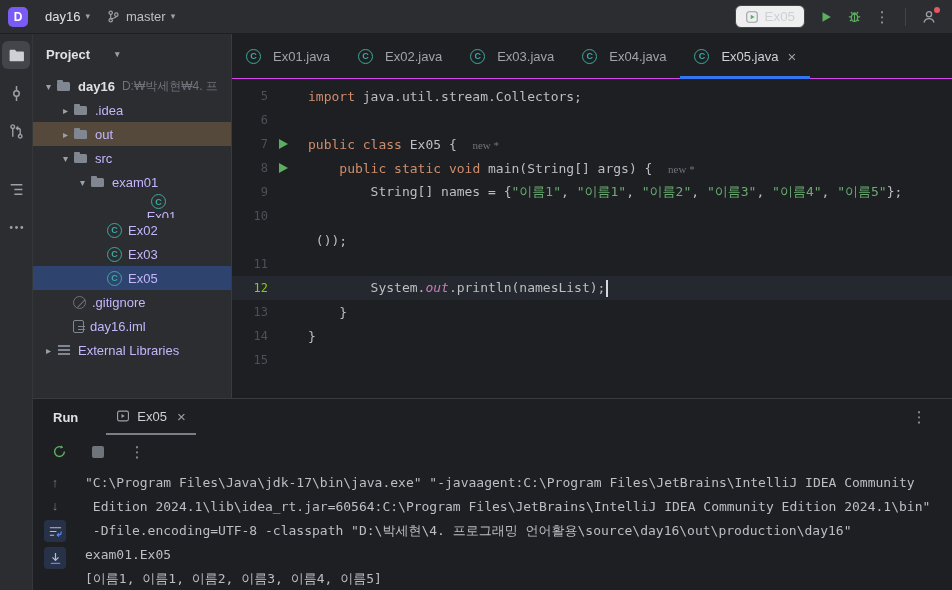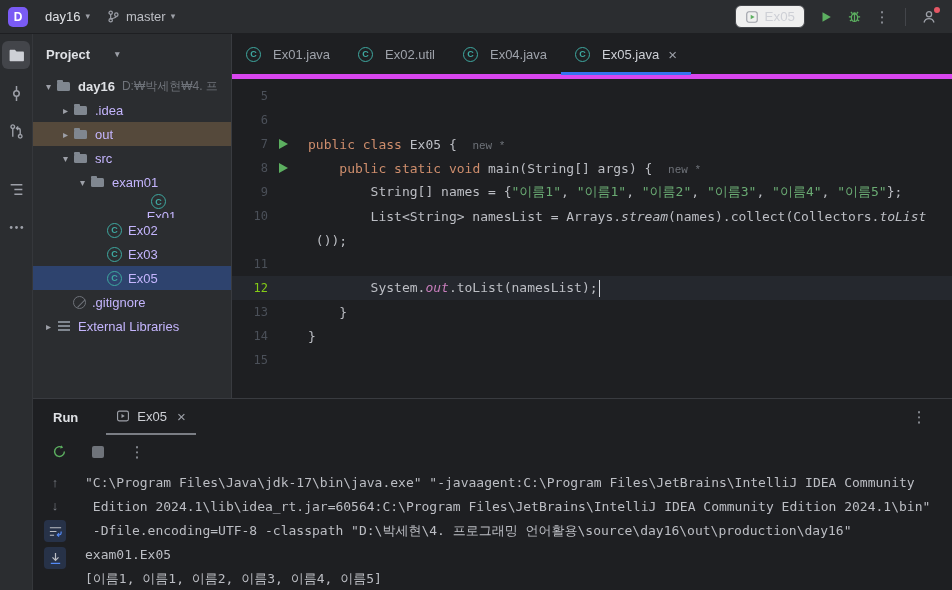--- a/index.html
+++ b/index.html
@@ -54,39 +54,39 @@
   .i-class{width:15px;height:15px;border:1.4px solid #3ea8a0;border-radius:50%;color:#3ea8a0;font-size:9px;font-weight:bold;font-family:"Liberation Sans",sans-serif}
   .i-class::before{content:"C"}
   .i-ignored{width:13px;height:13px;border:1.4px solid #6f737a;border-radius:50%}
   .i-ignored::before{content:"";position:absolute;left:2px;top:6.5px;width:11px;height:1.4px;background:#6f737a;transform:rotate(-45deg)}
   .i-iml{width:11px;height:13px;border:1.3px solid #808790;border-radius:2px}
   .i-iml::before{content:"";position:absolute;left:4px;top:5px;width:7px;height:1.2px;background:#808790;box-shadow:0 3px 0 #808790}
   .i-libs::before{content:"";position:absolute;left:2px;top:3px;width:12px;height:2.4px;background:#808790;box-shadow:0 4px 0 #808790,0 8px 0 #808790}
 
   
   .editor-area{flex:1;display:flex;flex-direction:column;min-width:0;background:#1e1f22}
-  .tabbar{height:45px;flex:none;display:flex;border-bottom:5px solid #d946ef}
+  .tabbar{height:45px;flex:none;display:flex;border-bottom:1px solid #d946ef}
   .etab{display:flex;align-items:center;gap:6px;padding:0 14px;color:#9fa3ab;position:relative}
   .etab.active{color:#ced0d6}
   .etab.active::after{content:"";position:absolute;left:0;right:0;bottom:-1px;height:3px;background:var(--accent)}
   .tab-close{color:#9da0a8;font-size:15px;margin-left:3px;line-height:1}
   .editor{flex:1;overflow:hidden;padding-top:5px;font-family:"DejaVu Sans Mono",monospace;font-size:13px}
   .crow{height:24px;display:flex;align-items:center;white-space:pre}
   .crow.cur{background:#25282e}
   .crow.cur .lnum{color:#84cc16}
   .lnum{width:36px;flex:none;text-align:right;color:#4b5059;font-size:12px}
   .lgut{width:40px;flex:none;display:flex;align-items:center;padding-left:11px}
   .run-tri{width:0;height:0;border-left:9px solid var(--run-green);border-top:5px solid transparent;border-bottom:5px solid transparent}
   .lcode{flex:1;overflow:hidden;color:#bcbec4}
   .tk-kw{color:var(--keyword)}
   .tk-pl{color:#bcbec4}
   .tk-str{color:var(--string)}
   .tk-fld{color:var(--static-field);font-style:italic}
   .tk-sm{font-style:italic}
-  .tk-hint{color:var(--hint-gray);font-size:11px;font-family:Liberation Mono, monospace}
+  .tk-hint{color:var(--hint-gray);font-size:11px;font-family:Liberation Serif, serif}
   .caret{display:inline-block;width:1.5px;height:17px;background:#d5d8de;vertical-align:middle;margin-left:1px}
 
   
   .run-panel{height:192px;flex:none;border-top:1px solid #393b40;background:#1e1f22;display:flex;flex-direction:column}
   .run-header{height:36px;flex:none;display:flex;align-items:center;padding:0 20px;gap:8px}
   .run-title{font-weight:bold;color:#dfe1e5;margin-right:20px}
   .run-tab{height:36px;display:flex;align-items:center;gap:7px;padding:0 10px;border-bottom:2px solid #7b7e85;color:#ced0d6}
   .run-header-right{margin-left:auto;display:flex;align-items:center;gap:10px;color:#9da0a8}
   .run-toolbar{height:33px;flex:none;display:flex;align-items:center;gap:13px;padding:0 13px}
   .stop-sq{width:12px;height:12px;background:#6f737a;border-radius:2px}
@@ -244,58 +244,67 @@
               <div class="tree-row sel-blue" style="padding-left: 59px;">
                 <span class="tchev"></span>
                 <span class="ticon i-class"></span>
                 <span class="tlabel">Ex05</span>
               </div>
               <div class="tree-row" style="padding-left: 25px; text-align: right;">
                 <span class="tchev"></span>
                 <span class="ticon i-ignored"></span>
                 <span class="tlabel">.gitignore</span>
               </div>
+              <div class="tree-row" style="padding-left: 25px;">
+                <span class="tchev"></span>
+                <span class="ticon i-iml"></span>
+                <span class="tlabel">day16.iml</span>
+              </div>
               <div class="tree-row" style="padding-left: 8px;">
                 <span class="tchev">▸</span>
                 <span class="ticon i-libs"></span>
                 <span class="tlabel">External Libraries</span>
               </div>
             </div>
         </div>
 
         <div class="editor-area">
           <div class="tabbar" id="tabbar">
               <div class="etab">
                 <span class="ticon i-class"></span>
                 <span>Ex01.java</span>
               </div>
               <div class="etab">
                 <span class="ticon i-class"></span>
-                <span>Ex02.util</span>
+                <span>Ex02.java</span>
+              </div>
+              <div class="etab">
+                <span class="ticon i-class"></span>
+                <span>Ex03.java</span>
               </div>
               <div class="etab">
                 <span class="ticon i-class"></span>
                 <span>Ex04.java</span>
               </div>
               <div class="etab active">
                 <span class="ticon i-class"></span>
                 <span>Ex05.java</span>
                 <span class="tab-close">×</span>
               </div>
             </div>
           <div class="editor" id="editor-lines">
-              <div class="crow"><span class="lnum">5</span><span class="lgut"></span></div>
+              <div class="crow"><span class="lnum">5</span><span class="lgut"></span><span class="lcode"><span class="tk-kw">import</span><span class="tk-pl"> java.util.stream.Collectors;</span></span></div>
               <div class="crow"><span class="lnum">6</span><span class="lgut"></span><span class="lcode"></span></div>
               <div class="crow"><span class="lnum">7</span><span class="lgut"><span class="run-tri"></span></span><span class="lcode"><span class="tk-kw">public</span><span class="tk-pl"> </span><span class="tk-kw">class</span><span class="tk-pl"> Ex05 {  </span><span class="tk-hint">new *</span></span></div>
               <div class="crow"><span class="lnum">8</span><span class="lgut"><span class="run-tri"></span></span><span class="lcode"><span class="tk-pl">    </span><span class="tk-kw">public</span><span class="tk-pl"> </span><span class="tk-kw">static</span><span class="tk-pl"> </span><span class="tk-kw">void</span><span class="tk-pl"> main(String[] args) {  </span><span class="tk-hint">new *</span></span></div>
               <div class="crow"><span class="lnum">9</span><span class="lgut"></span><span class="lcode"><span class="tk-pl">        String[] names = {</span><span class="tk-str">"이름1"</span><span class="tk-pl">, </span><span class="tk-str">"이름1"</span><span class="tk-pl">, </span><span class="tk-str">"이름2"</span><span class="tk-pl">, </span><span class="tk-str">"이름3"</span><span class="tk-pl">, </span><span class="tk-str">"이름4"</span><span class="tk-pl">, </span><span class="tk-str">"이름5"</span><span class="tk-pl">};</span></span></div>
-              <div class="crow"><span class="lnum">10</span><span class="lgut"></span><span class="lcode"><span class="tk-pl">        List&lt;String&gt; namesList = Arrays.</span><span class="tk-sm">stream</span><span class="tk-pl">(names).collect(Collectors.</span><span class="tk-sm">toList</span></span></div>
+              <div class="crow"><span class="lnum">10</span><span class="lgut"></span></div>
               <div class="crow"><span class="lnum"></span><span class="lgut"></span><span class="lcode"><span class="tk-pl"> ());</span></span></div>
               <div class="crow"><span class="lnum">11</span><span class="lgut"></span><span class="lcode"></span></div>
-              <div class="crow cur"><span class="lnum">12</span><span class="lgut"></span><span class="lcode"><span class="tk-pl">        System.</span><span class="tk-fld">out</span><span class="tk-pl">.toList(namesList);</span><span class="caret"></span></span></div>
+              <div class="crow cur"><span class="lnum">12</span><span class="lgut"></span><span class="lcode"><span class="tk-pl">        System.</span><span class="tk-fld">out</span><span class="tk-pl">.println(namesList);</span><span class="caret"></span></span></div>
               <div class="crow"><span class="lnum">13</span><span class="lgut"></span><span class="lcode"><span class="tk-pl">    }</span></span></div>
               <div class="crow"><span class="lnum">14</span><span class="lgut"></span><span class="lcode"><span class="tk-pl">}</span></span></div>
               <div class="crow"><span class="lnum">15</span><span class="lgut"></span><span class="lcode"></span></div>
             </div>
         </div>
       </div>
 
       <div class="run-panel">
         <div class="run-header">
           <span class="run-title">Run</span>

